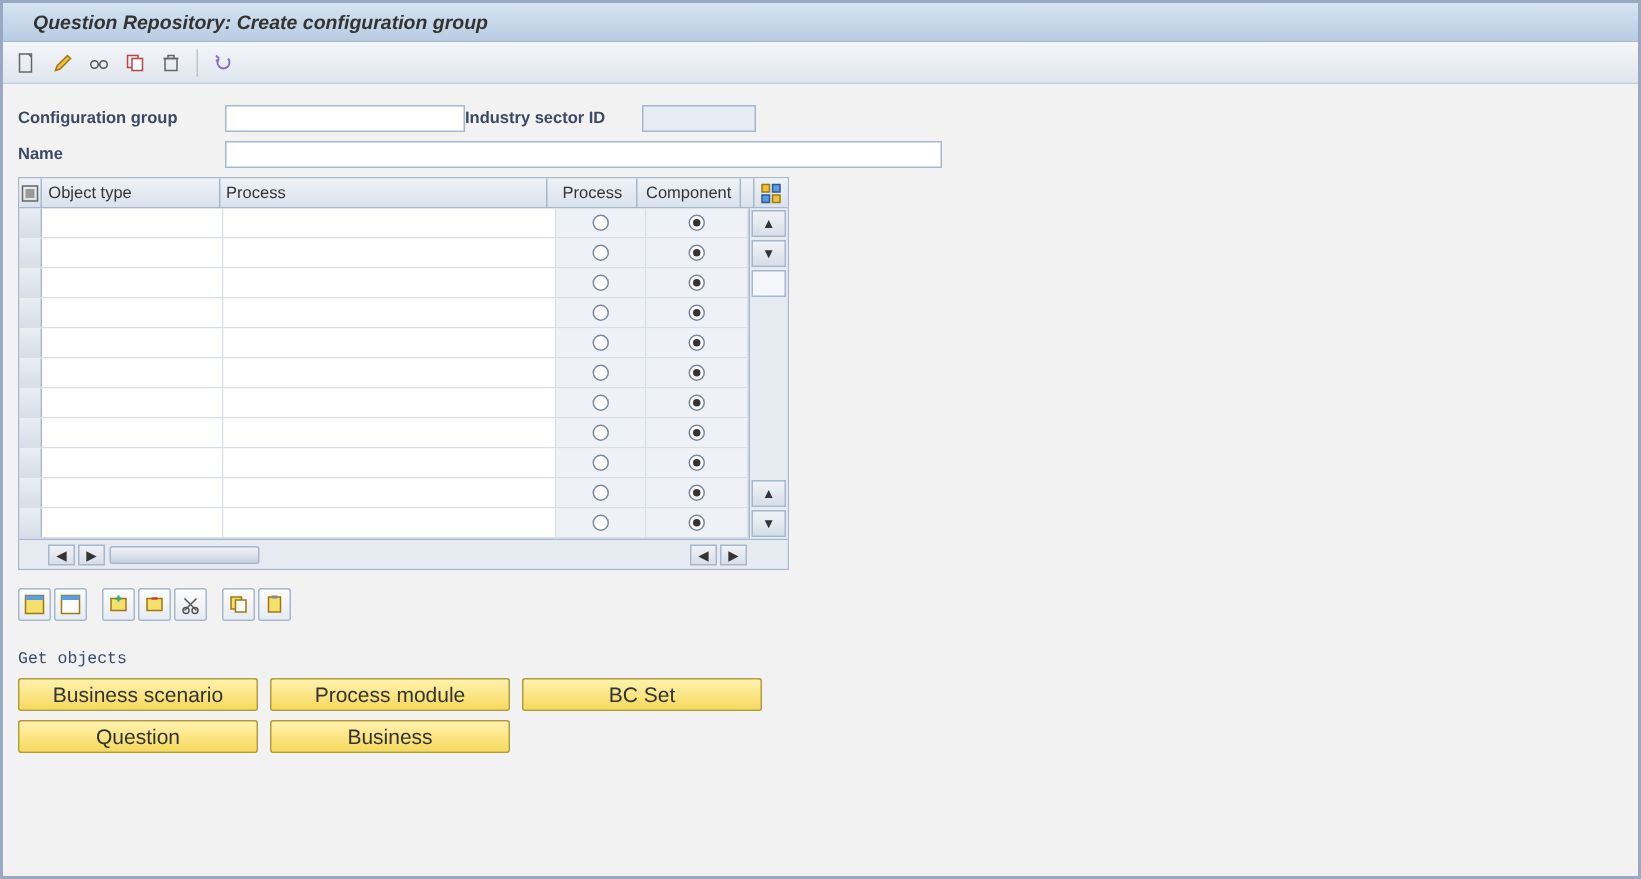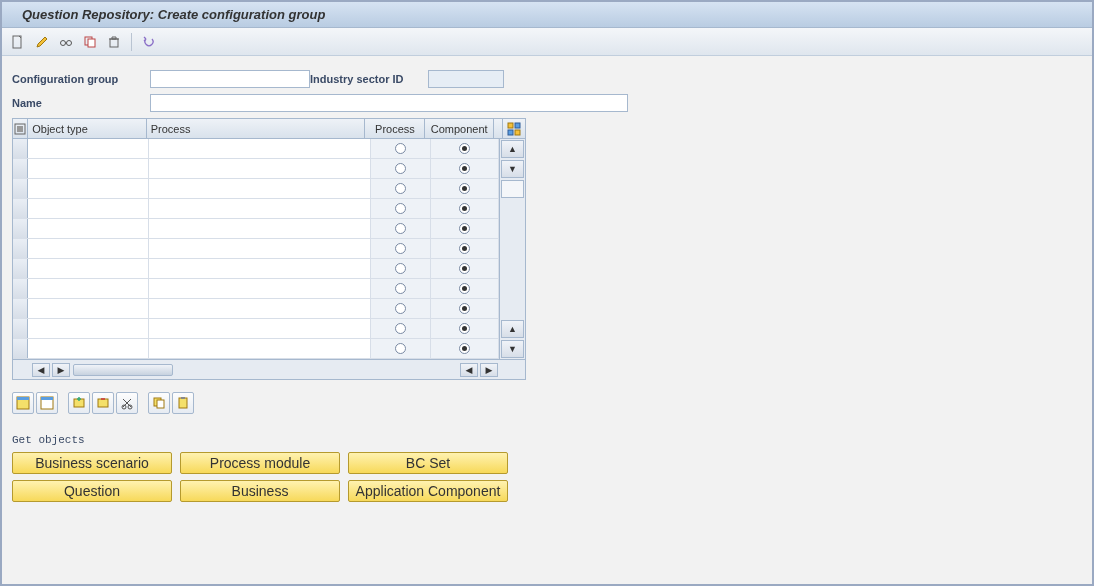--- a/index.html
+++ b/index.html
@@ -443,16 +443,15 @@
   <span class="section-label">Get objects</span>
 
   <div class="btn-row">
     <div class="btn">Business scenario</div>
     <div class="btn">Process module</div>
     <div class="btn">BC Set</div>
   </div>
   <div class="btn-row">
     <div class="btn">Question</div>
     <div class="btn">Business</div>
-    <div class="btn">Application Component</div>
   </div>
 
 </div>
 
 </body></html>

